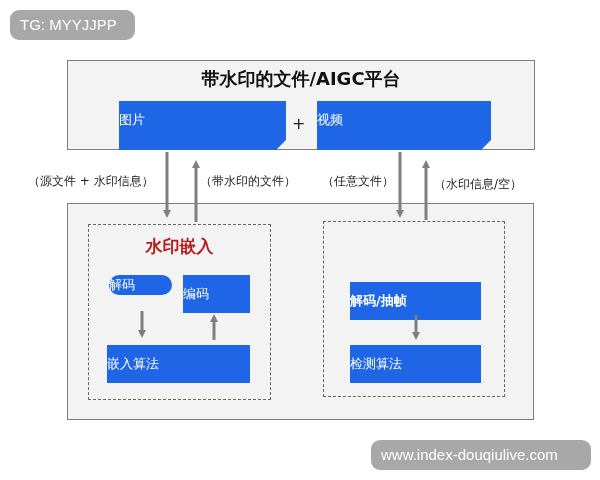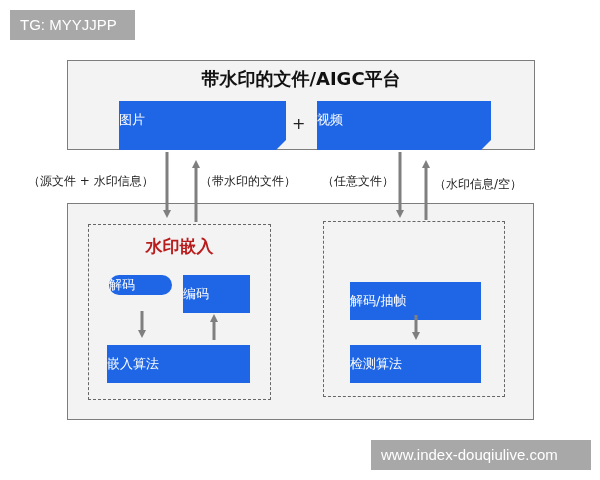--- a/index.html
+++ b/index.html
@@ -2,21 +2,21 @@
 <html><head>
 <meta charset="utf-8">
 <style>
   * { box-sizing: border-box; margin: 0; padding: 0; }
   html, body { width: 600px; height: 480px; background: #ffffff; overflow: hidden; }
   body { position: relative; font-family: "DejaVu Sans", "Liberation Sans", sans-serif; color: #111; }
 
   .watermark {
     position: absolute; background: #a8a8a8; color: #ffffff;
     font-family: "Liberation Sans", "DejaVu Sans", sans-serif;
-    font-size: 15px; line-height: 30px; padding: 0 10px; white-space: nowrap;
+    font-size: 15px; line-height: 30px; padding: 0 10px; white-space: nowrap; border-radius: 9px;
   }
   .wm-top { left: 10px; top: 10px; height: 30px; width: 125px; }
   .wm-bottom { left: 371px; top: 440px; height: 30px; width: 220px; }
 
   .panel {
     position: absolute; background: #f3f3f4; border: 1.5px solid #7d7d7d;
   }
   .top-panel { left: 67px; top: 60px; width: 468px; height: 90px; }
   .bottom-panel { left: 67px; top: 203px; width: 467px; height: 217px; }
 
@@ -80,21 +80,21 @@
     </div>
     <div class="blue" style="left:94px; top:50px; width:67px; height:38px;">
       <span>编码</span>
     </div>
     <div class="blue" style="left:18px; top:120px; width:143px; height:38px;">
       <span>嵌入算法</span>
     </div>
   </div>
 
   <div class="dashed-box detect-box">
-    <div class="blue" style="left:26px; top:60px; width:131px; height:38px;">
+    <div class="blue" style="left:26px; top:60px; width:131px; height:38px;font-weight:bold;">
       <span>解码/抽帧</span>
     </div>
     <div class="blue" style="left:26px; top:123px; width:131px; height:38px;">
       <span>检测算法</span>
     </div>
   </div>
 </div>
 
 <svg class="arrows" viewBox="0 0 600 480">
   <defs>

